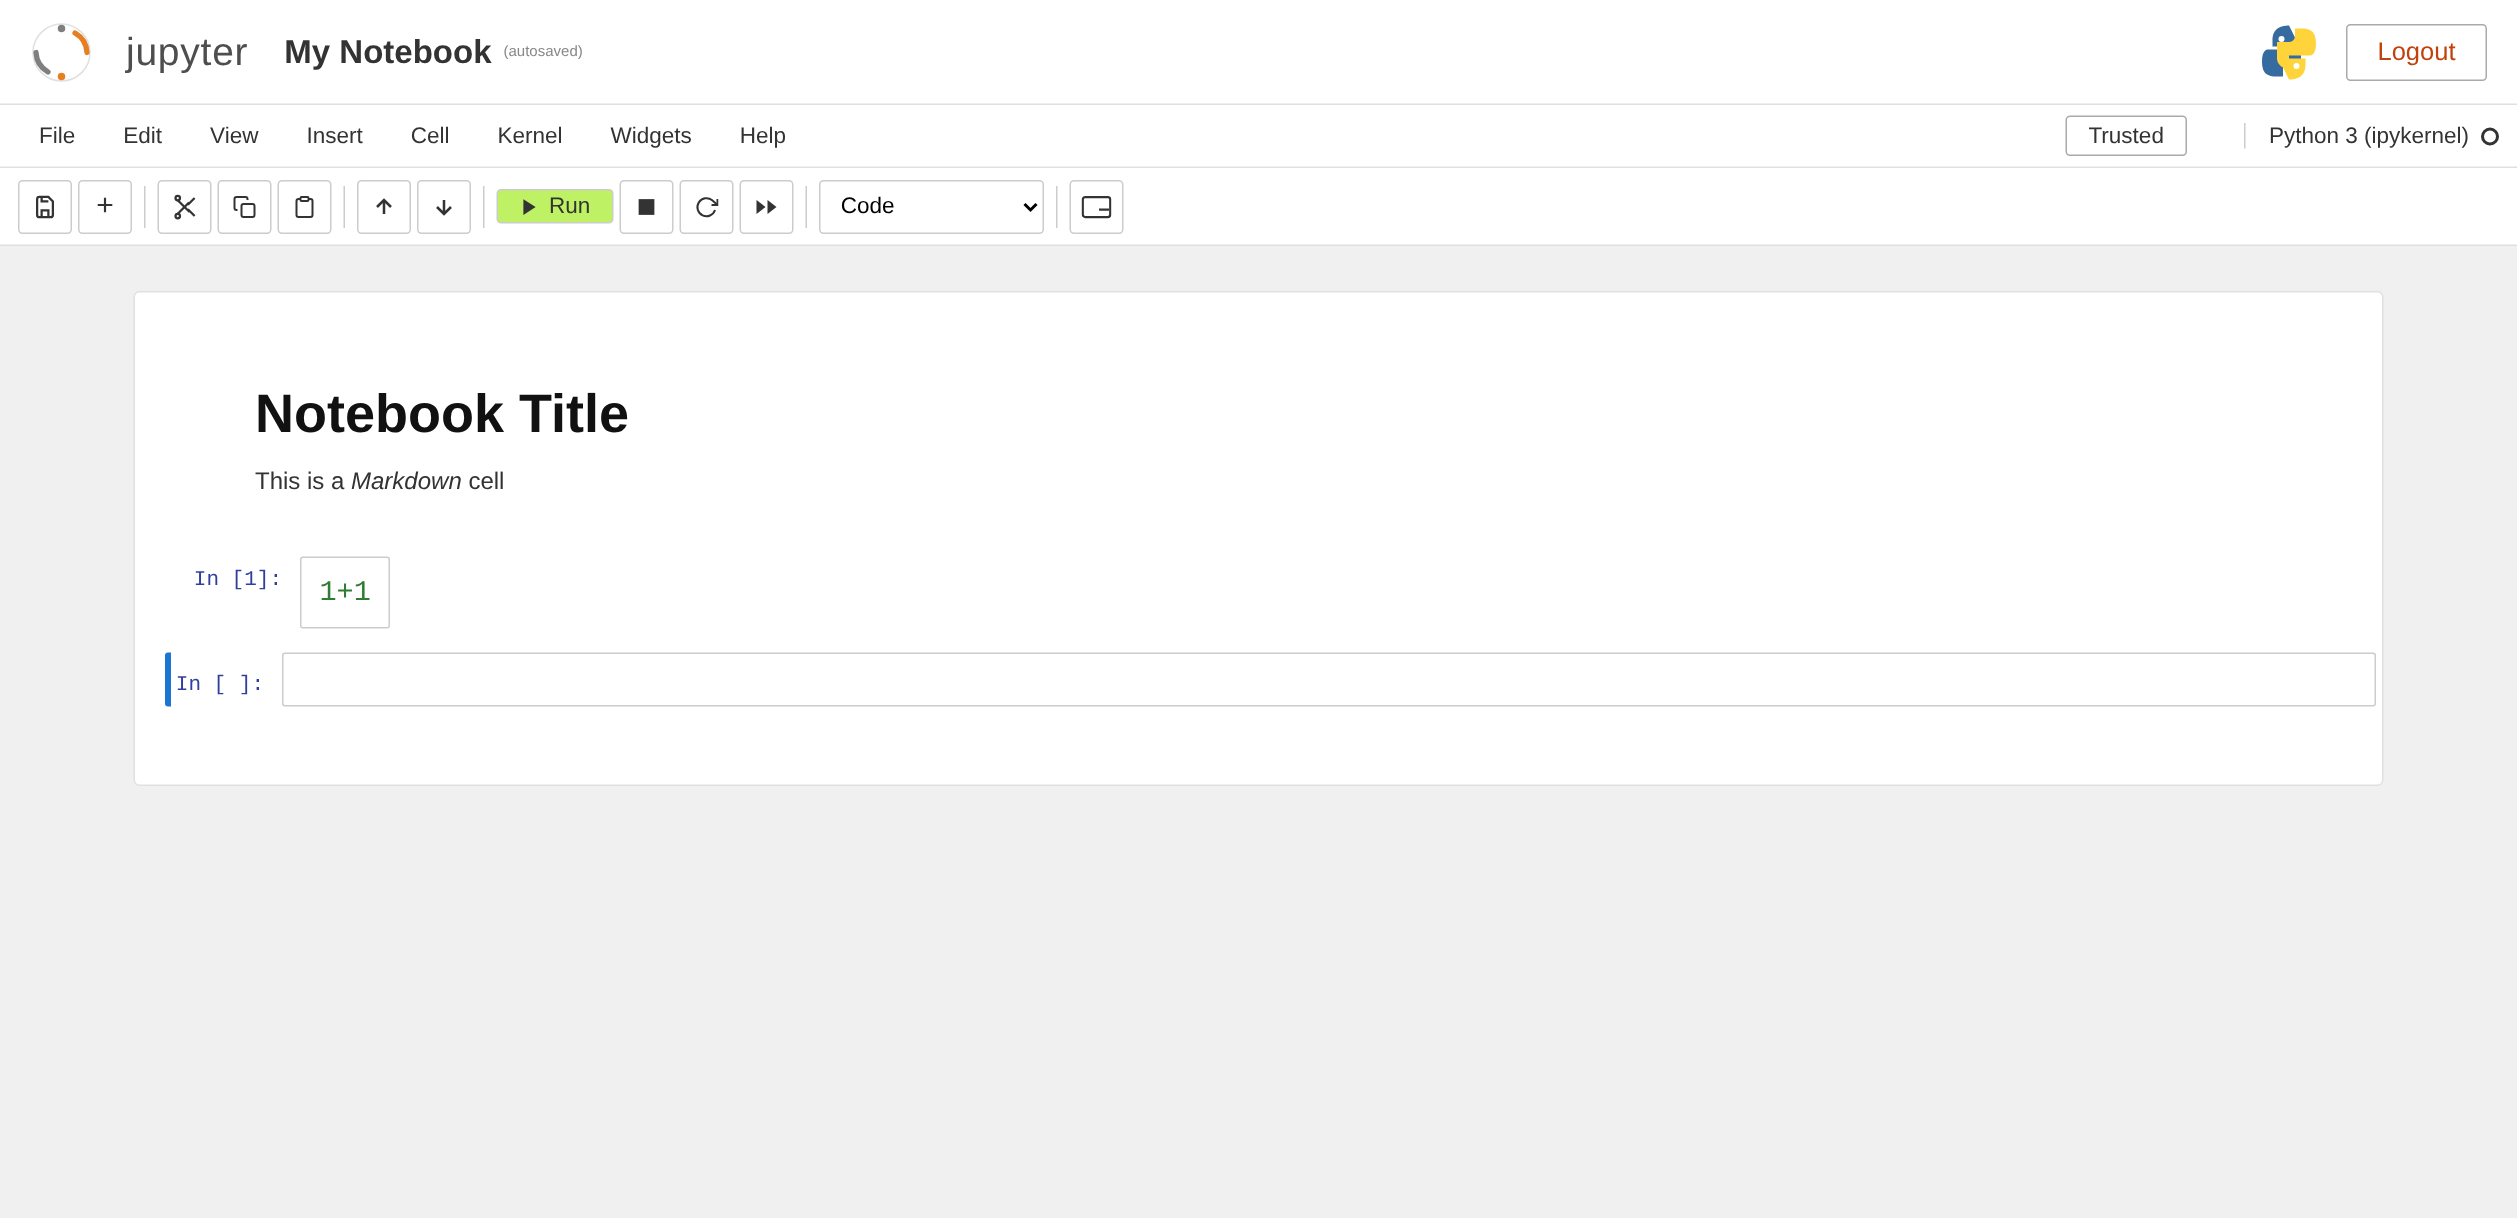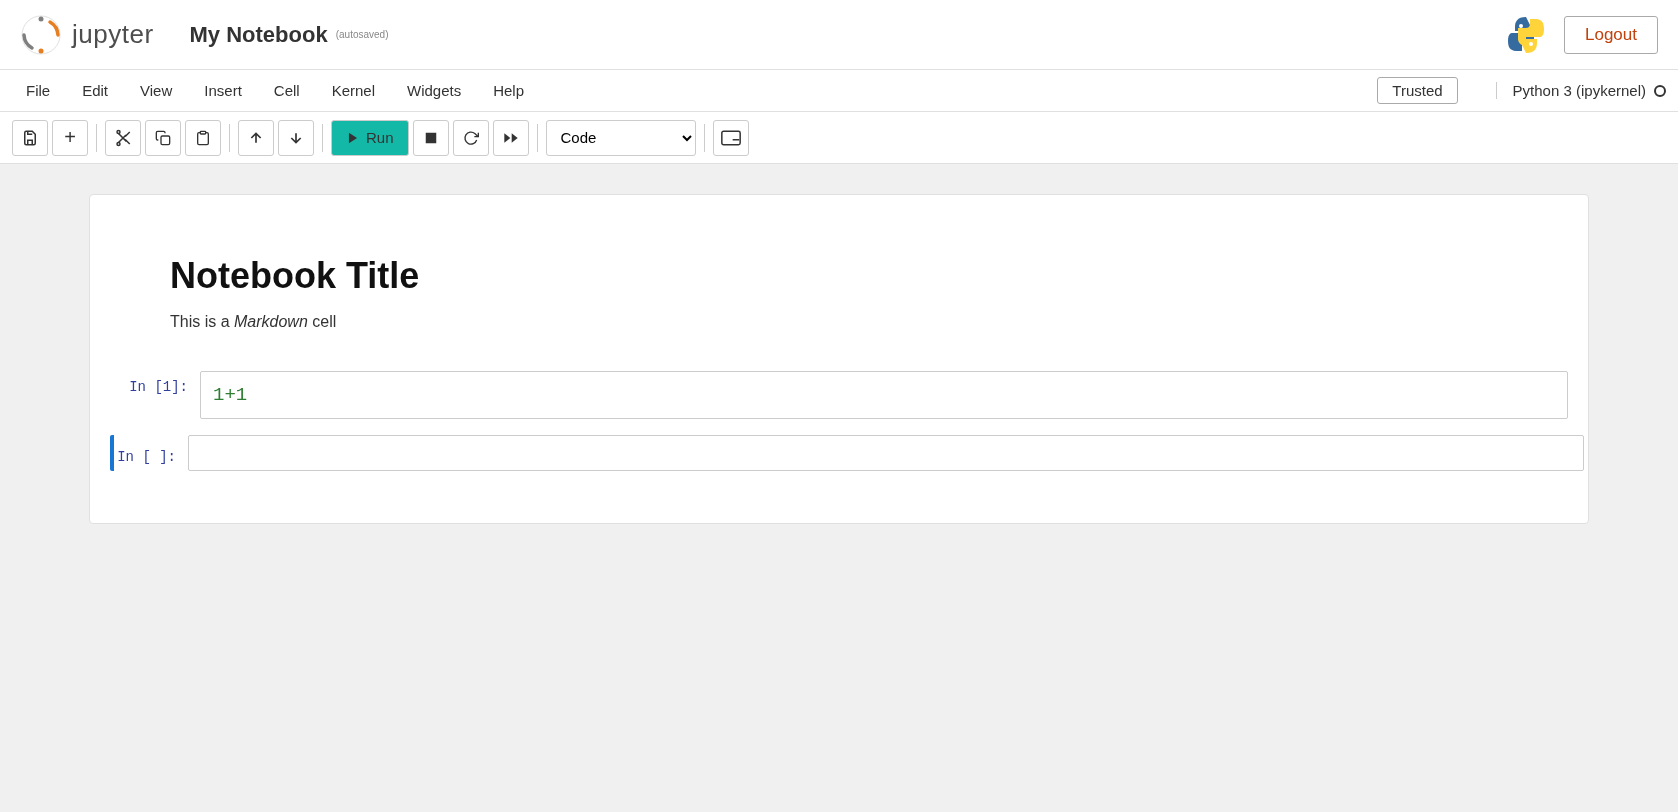--- a/index.html
+++ b/index.html
@@ -15,22 +15,22 @@
       background: #fff;
       border-bottom: 1px solid #e0e0e0;
       display: flex;
       align-items: center;
       padding: 0 20px;
       height: 70px;
     }
     .logo-area {
       display: flex;
       align-items: center;
-      gap: 10px;
-      margin-right: 36px;
+      gap: 22px;
+      margin-right: 24px;
       text-align: right;
     }
     .jupyter-logo {
       width: 42px;
       height: 42px;
     }
     .jupyter-text {
       font-size: 26px;
       font-weight: 300;
       color: #4e4e4e;
@@ -139,23 +139,23 @@
       width: 1px;
       height: 28px;
       background: #ccc;
       margin: 0 4px;
     }
     .run-btn {
       display: flex;
       align-items: center;
       gap: 6px;
       padding: 0 14px;
-      height: 36px;
-      border: 1px solid #ccc;
-      background: #14b8a6;
+      height: 23px;
+      border: 1px solid #ccc;
+      background: #bef264;
       cursor: pointer;
       border-radius: 3px;
       font-size: 15px;
       color: #333;
     }
     .cell-type-select {
       height: 36px;
       border: 1px solid #ccc;
       background: #fff;
       padding: 0 10px;
@@ -206,21 +206,21 @@
       font-size: 16px;
       color: #333;
     }
     .md-text em {
       font-style: italic;
     }
 
     
     .code-cell {
       display: flex;
-      flex-direction: column;
+      flex-direction: row;
       margin: 20px 0 0 0;
     }
     .cell-row {
       display: flex;
       align-items: stretch;
       padding: 0 20px;
     }
     .cell-label {
       width: 90px;
       min-width: 90px;

